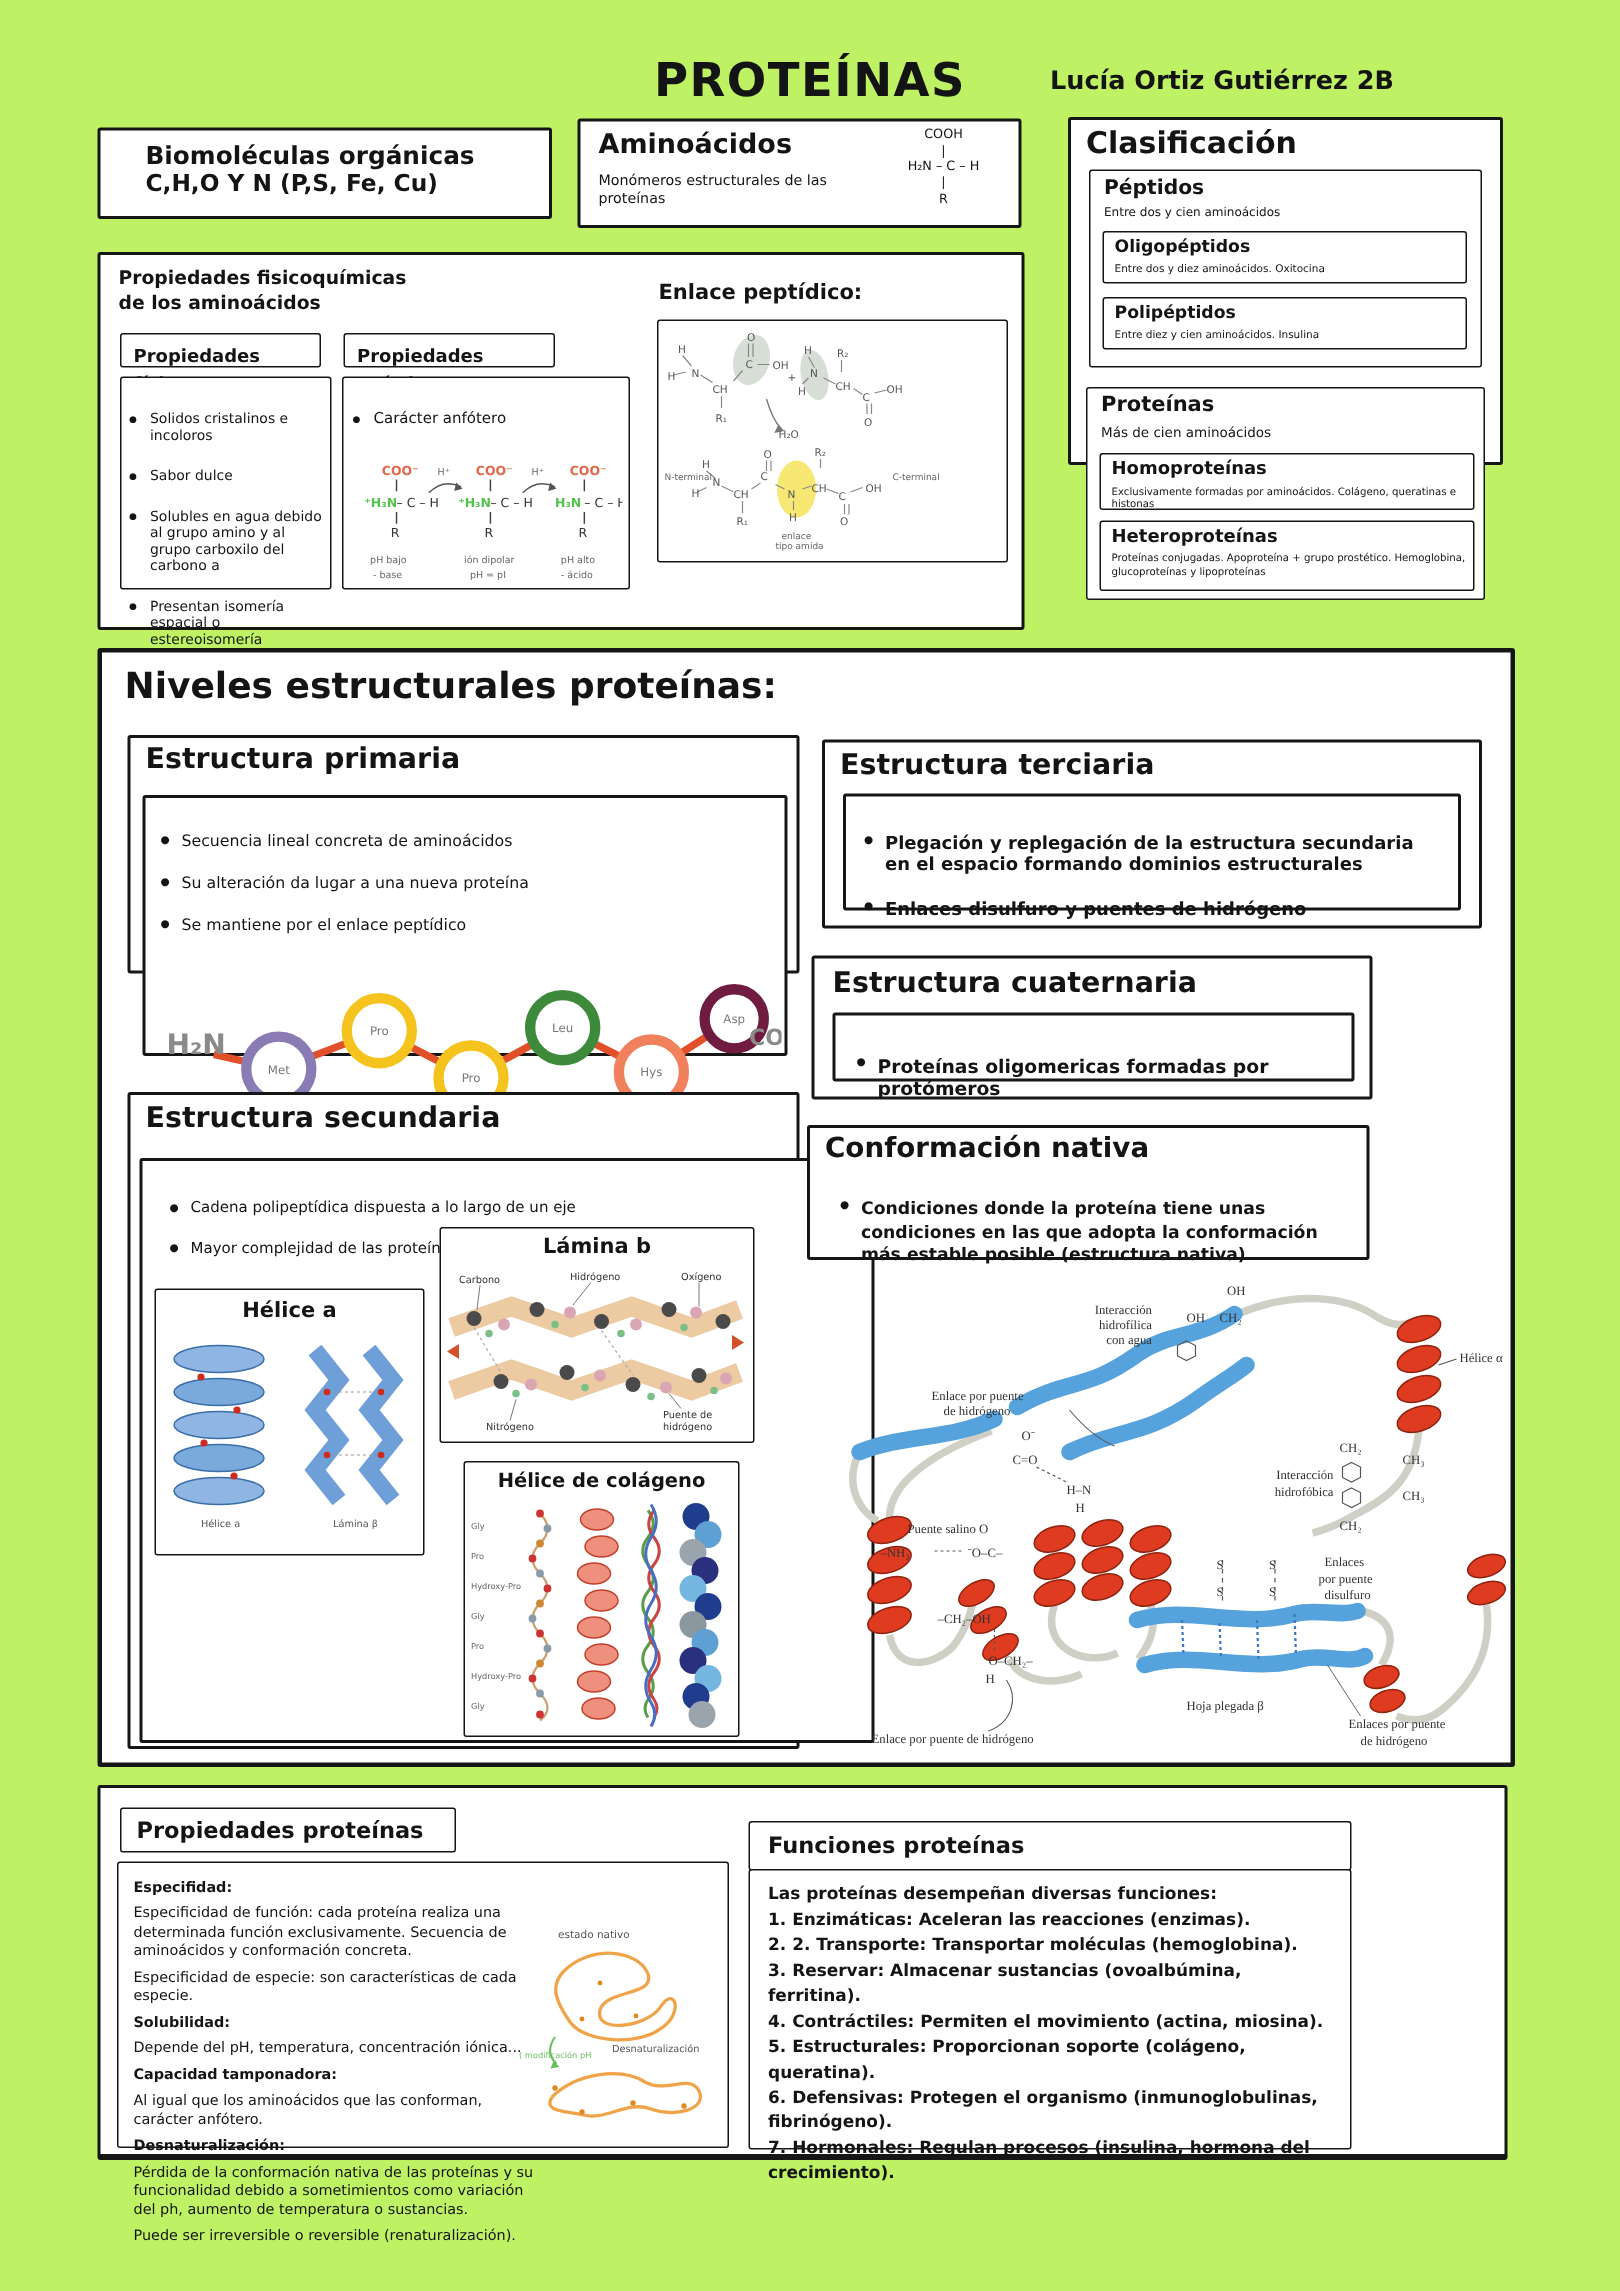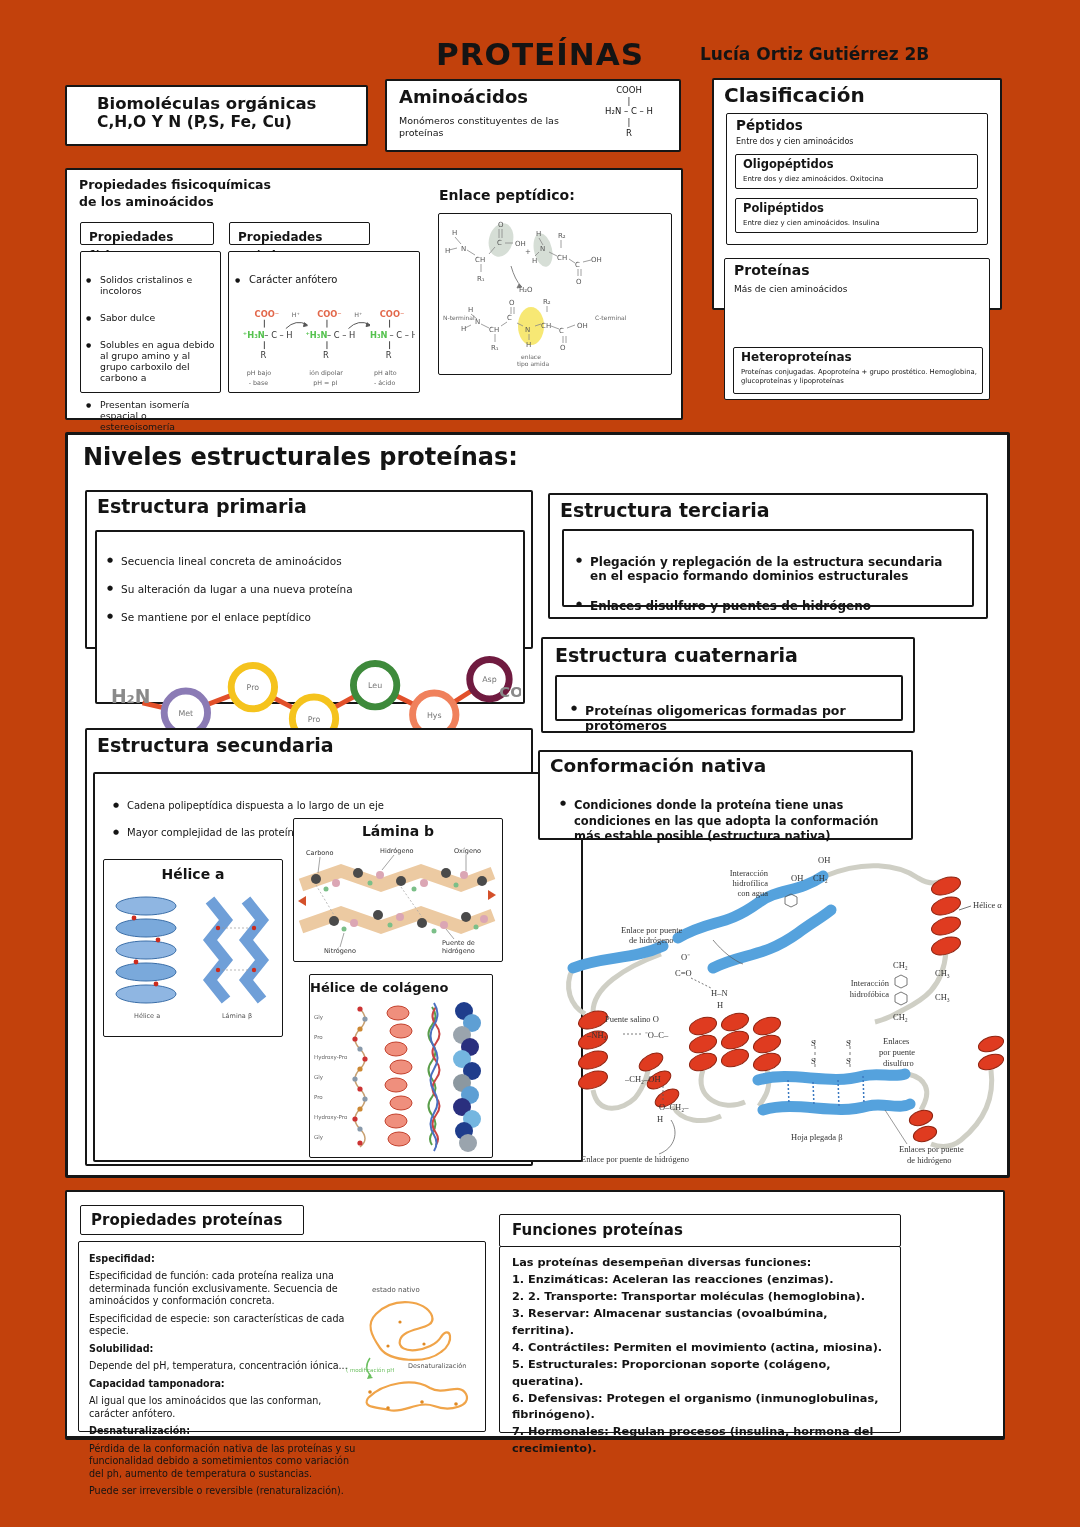--- a/index.html
+++ b/index.html
@@ -1,16 +1,16 @@
 <!DOCTYPE html>
 <html><head>
 <meta charset="utf-8">
 <style>
   html,body{margin:0;padding:0;background:#fff}
-  #page{position:relative;width:1080px;height:1527px;background:#c2410c;overflow:hidden;
+  #page{position:relative;width:1080px;height:1527px;background:#bef264;overflow:hidden;
         font-family:"DejaVu Sans",sans-serif;color:#141414}
   .abs{position:absolute}
   .box{position:absolute;background:#fff;border:2px solid #161616;border-radius:2px;box-sizing:border-box}
   .thin{border-width:1.5px}
   .thick{border-width:3px}
   .b{font-weight:700}
   .sb{font-weight:600}
   .bullet{position:relative;padding-left:14px;margin:16px 0}
   .bullet::before{content:"●";position:absolute;left:0;top:1px;font-size:7px}
   .smallbullet::before{font-size:6px;top:2px}
@@ -27,21 +27,21 @@
   <div class="abs b" style="left:380px;top:36px;width:320px;text-align:center;font-size:31px;letter-spacing:1px">PROTEÍNAS</div>
   <div class="abs b" style="left:700px;top:44px;width:250px;font-size:17px">Lucía Ortiz Gutiérrez 2B</div>
 
   <div class="box" style="left:65px;top:85px;width:303px;height:61px;padding:7px 30px">
     <div class="b" style="font-size:16.5px">Biomoléculas orgánicas</div>
     <div class="sb" style="font-size:15.5px">C,H,O Y N (P,S, Fe, Cu)</div>
   </div>
 
   <div class="box" style="left:385px;top:79px;width:296px;height:73px">
     <div class="abs b" style="left:12px;top:5px;font-size:18px">Aminoácidos</div>
-    <div class="abs" style="left:12px;top:34px;width:170px;font-size:9.5px;line-height:1.3">Monómeros constituyentes de las proteínas</div>
+    <div class="abs" style="left:12px;top:34px;width:170px;font-size:9.5px;line-height:1.3">Monómeros estructurales de las proteínas</div>
     <div class="abs" style="left:196px;top:4px;width:92px;font-size:8.5px;text-align:center;line-height:1.25">
       <div>COOH</div>
       <div>|</div>
       <div>H₂N – C – H</div>
       <div>|</div>
       <div>R</div>
     </div>
   </div>
 
   <div class="box" style="left:712px;top:78px;width:290px;height:232px;border-width:2.5px">
@@ -54,20 +54,24 @@
         <div class="abs" style="left:7px;top:20px;font-size:7px">Entre dos y diez aminoácidos. Oxitocina</div>
       </div>
       <div class="box thin" style="left:8px;top:84px;width:243px;height:35px">
         <div class="abs b" style="left:7px;top:2px;font-size:11.5px">Polipéptidos</div>
         <div class="abs" style="left:7px;top:20px;font-size:7px">Entre diez y cien aminoácidos. Insulina</div>
       </div>
     </div>
     <div class="box thin" style="left:10px;top:178px;width:266px;height:142px">
       <div class="abs b" style="left:9px;top:3px;font-size:14px">Proteínas</div>
       <div class="abs" style="left:9px;top:25px;font-size:9px">Más de cien aminoácidos</div>
+      <div class="box thin" style="left:8px;top:43px;width:250px;height:38px">
+        <div class="abs b" style="left:7px;top:2px;font-size:12px">Homoproteínas</div>
+        <div class="abs" style="left:7px;top:21px;width:236px;font-size:6.8px">Exclusivamente formadas por aminoácidos. Colágeno, queratinas e histonas</div>
+      </div>
       <div class="box thin" style="left:8px;top:88px;width:250px;height:47px">
         <div class="abs b" style="left:7px;top:2px;font-size:12px">Heteroproteínas</div>
         <div class="abs" style="left:7px;top:20px;width:238px;font-size:6.8px;line-height:1.3">Proteínas conjugadas. Apoproteína + grupo prostético. Hemoglobina, glucoproteínas y lipoproteínas</div>
       </div>
     </div>
   </div>
 
   <div class="box" style="left:65px;top:168px;width:618px;height:252px">
     <div class="abs b" style="left:12px;top:7px;font-size:12.5px">Propiedades fisicoquímicas</div>
     <div class="abs b" style="left:12px;top:24px;font-size:12.5px">de los aminoácidos</div>
@@ -347,21 +351,21 @@
               <line x1="24" y1="14" x2="22" y2="30" stroke="#666" stroke-width="0.6"></line>
               <line x1="98" y1="12" x2="86" y2="27" stroke="#666" stroke-width="0.6"></line>
               <line x1="170" y1="12" x2="170" y2="28" stroke="#666" stroke-width="0.6"></line>
               <line x1="44" y1="104" x2="48" y2="90" stroke="#666" stroke-width="0.6"></line>
               <line x1="158" y1="96" x2="150" y2="86" stroke="#666" stroke-width="0.6"></line>
             </g>
           </svg>
         </div>
 
         <div class="box thin" style="left:214px;top:200px;width:184px;height:184px">
-          <div class="abs b" style="left:0;top:5px;width:100%;text-align:left;font-size:13px">Hélice de colágeno</div>
+          <div class="abs b" style="left:0;top:5px;width:100%;text-align:center;font-size:13px">Hélice de colágeno</div>
           <svg class="abs" style="left:2px;top:26px" width="176" height="152" viewBox="0 0 176 152">
             <g font-size="5.5" fill="#666">
               <text x="2" y="18">Gly</text>
               <text x="2" y="38">Pro</text>
               <text x="2" y="58">Hydroxy-Pro</text>
               <text x="2" y="78">Gly</text>
               <text x="2" y="98">Pro</text>
               <text x="2" y="118">Hydroxy-Pro</text>
               <text x="2" y="138">Gly</text>
             </g>

